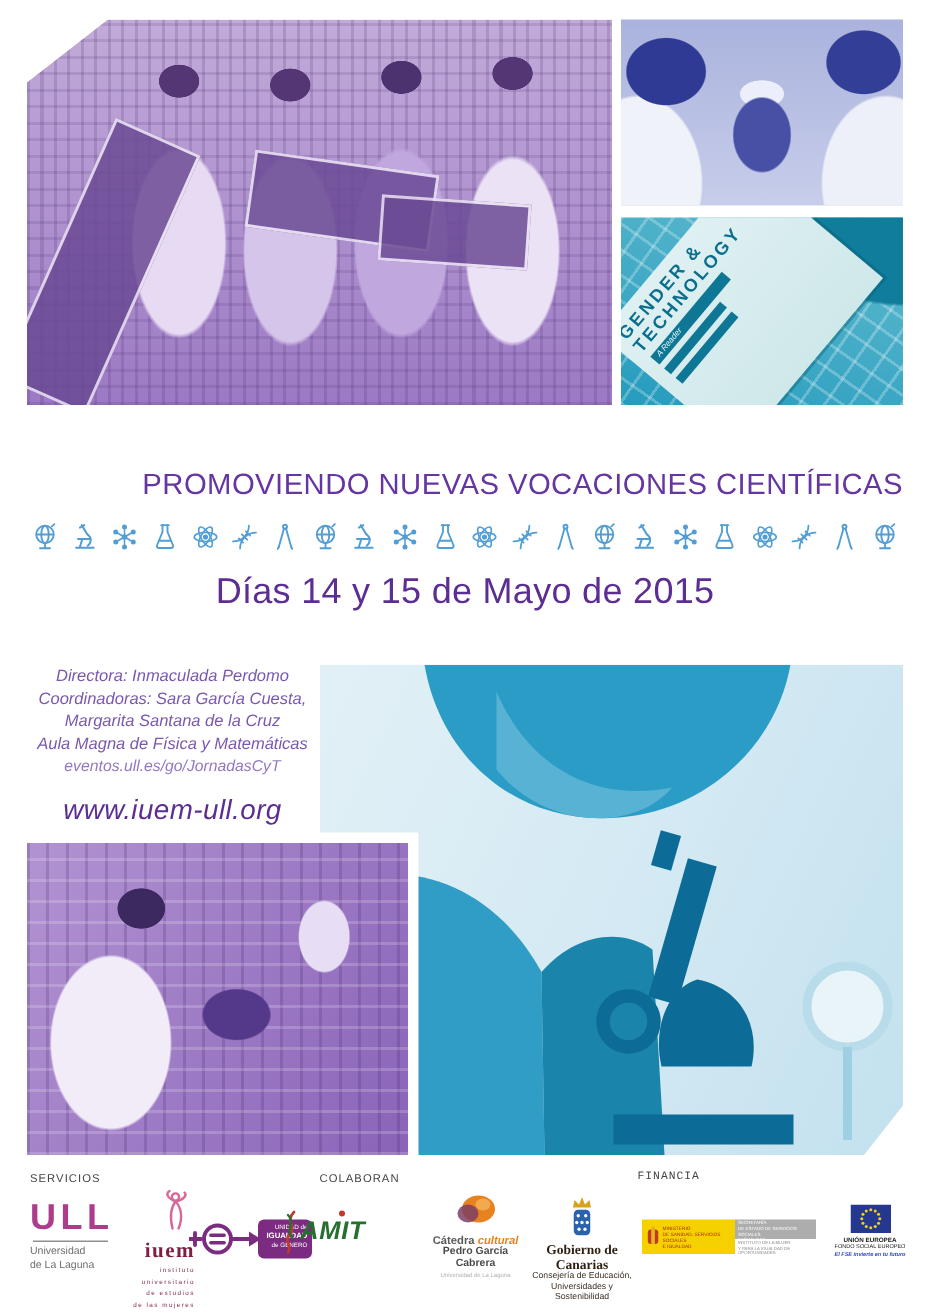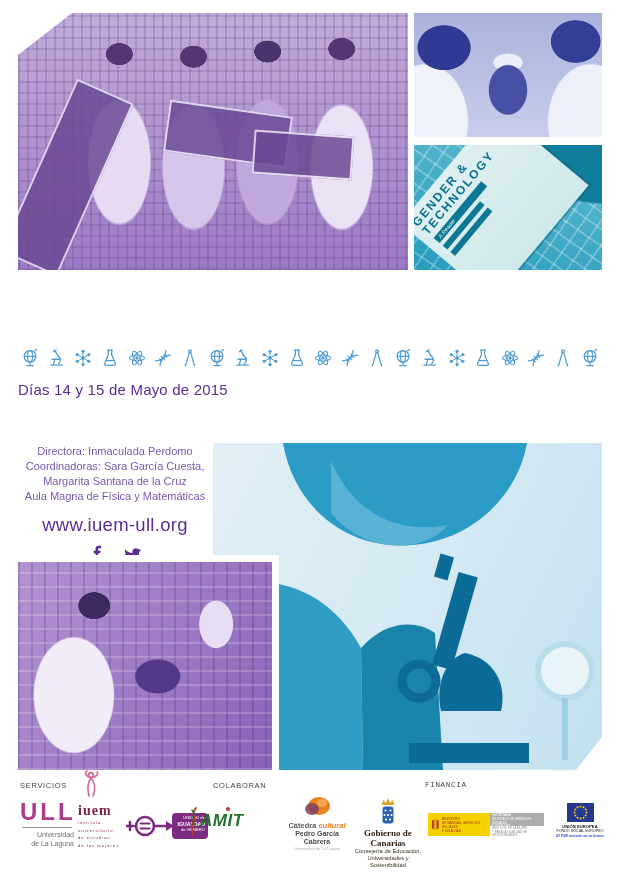--- a/index.html
+++ b/index.html
@@ -88,42 +88,42 @@
   #subtitle{
     left:18px;top:312px;width:584px;text-align:right;
     color:#6536a2;font-size:19.5px;letter-spacing:.3px;white-space:nowrap;
   }
   #icons-row{
     left:20px;top:345px;width:580px;height:26px;display:flex;
     justify-content:space-between;align-items:center;color:#519dd5;
   }
   .sci-icon{width:20px;height:20px;}
   #date-line{
-    left:18px;top:381px;width:584px;text-align:left;
-    color:#5c2d92;font-size:15px;letter-spacing:.2px;white-space:nowrap;
+    left:18px;top:381px;width:584px;text-align:center;
+    color:#5c2d92;font-size:24px;letter-spacing:.2px;white-space:nowrap;
   }
 
   
-  #info{left:20px;top:444px;width:190px;text-align:center;color:#7a58ae;}
+  #info{left:20px;top:444px;width:190px;text-align:center;color:#7a58ae;font-style:italic;}
   #info .line{font-size:11px;line-height:15px;}
   #info .line.url{font-size:10.5px;color:#9378c0;}
   #website{margin-top:10px;font-size:18.5px;color:#5c2d92;letter-spacing:.3px;}
   #social{margin-top:9px;display:flex;justify-content:center;gap:16px;color:#5c2d92;}
   #social svg{width:19px;height:19px;fill:#5c2d92;}
 
   
   .sec-label{position:absolute;top:781px;font-size:7.5px;letter-spacing:.7px;color:#444;}
   #lbl-organizan{left:20px;} #lbl-colaboran{left:213px;} #lbl-financia{left:425px;font-family:Liberation Mono, monospace;}
 
-  #logo-ull{left:20px;top:799px;width:54px;text-align:right;}
+  #logo-ull{left:20px;top:799px;width:54px;text-align:left;}
   #logo-ull .big{font-size:24px;font-weight:bold;color:#ad3c8d;letter-spacing:3px;line-height:26px;}
   #logo-ull .rule{border-top:1px solid #909090;margin:2px 2px 3px 2px;}
   #logo-ull .small{font-size:7px;color:#6e6e6e;line-height:8.5px;}
 
-  #logo-iuem{left:78px;top:770px;width:52px;text-align:left;}
+  #logo-iuem{left:78px;top:793px;width:52px;text-align:right;}
   #logo-iuem .name{font-family:"Liberation Serif",serif;font-weight:bold;font-size:14px;color:#7e1f44;line-height:14px;letter-spacing:1px;}
   #logo-iuem .tiny{font-size:4.2px;letter-spacing:1px;color:#7e1f44;line-height:5.5px;margin-top:2px;}
 
   #logo-unidad{left:126px;top:810px;height:32px;display:flex;align-items:center;}
   #logo-unidad .box{width:36px;height:26px;background:#7c2c80;border-radius:4px;
      color:#fff;text-align:right;padding:2px 3px;box-sizing:border-box;margin-left:-2px;}
   #logo-unidad .t1{font-size:4.2px;line-height:5.5px;}
   #logo-unidad .t2{font-size:5.2px;font-weight:bold;line-height:6.5px;}
 
   #logo-amit{left:188px;top:806px;display:flex;align-items:center;}
@@ -231,20 +231,21 @@
   <div class="photo" id="photo-book">
     <div class="bookcover">
       <div class="booktitle">GENDER &amp;</div>
       <div class="booktitle">TECHNOLOGY</div>
       <div class="bookbar">A Reader</div>
       <div class="bookbar small"></div>
       <div class="bookbar small"></div>
     </div>
   </div>
 
+  <div class="abs" id="subtitle">PROMOVIENDO NUEVAS VOCACIONES CIENTÍFICAS</div>
 
   <div class="abs" id="icons-row">
       <svg class="sci-icon" viewBox="0 0 24 24">
         <use href="#sym-globe"></use>
       </svg>
       <svg class="sci-icon" viewBox="0 0 24 24">
         <use href="#sym-microscope"></use>
       </svg>
       <svg class="sci-icon" viewBox="0 0 24 24">
         <use href="#sym-molecule"></use>
@@ -308,20 +309,21 @@
       </svg>
     </div>
 
   <div class="abs" id="date-line">Días 14 y 15 de Mayo de 2015</div>
 
   <div class="abs" id="info">
     <div class="line">Directora: Inmaculada Perdomo</div>
     <div class="line">Coordinadoras: Sara García Cuesta,</div>
     <div class="line">Margarita Santana de la Cruz</div>
     <div class="line">Aula Magna de Física y Matemáticas</div>
+    <div class="line url">eventos.ull.es/go/JornadasCyT</div>
     <div id="website">www.iuem-ull.org</div>
     <div id="social">
       <svg viewBox="0 0 24 24">
         <path d="M14.2 4.2h2.3V.9h-2.9c-3.1 0-4.1 2.1-4.1 4.2v2.2H7.2v3.2h2.3v9.6h3.3v-9.6h2.7l.4-3.2h-3.1V5.6c0-.9.4-1.4 1.4-1.4z"></path>
       </svg>
       <svg viewBox="0 0 24 24">
         <path d="M22.46 6c-.77.35-1.6.58-2.46.69.88-.53 1.56-1.37 1.88-2.38-.83.5-1.75.85-2.72 1.05A4.28 4.28 0 0 0 11.9 9.03c0 .34.04.67.11.99C8.28 9.84 5.1 8.13 3 5.54c-.37.63-.58 1.37-.58 2.15 0 1.49.76 2.8 1.91 3.56-.7-.02-1.37-.21-1.95-.53v.05c0 2.08 1.48 3.82 3.44 4.21a4.3 4.3 0 0 1-1.93.07 4.28 4.28 0 0 0 4 2.98A8.6 8.6 0 0 1 2.56 19.8c-.35 0-.69-.02-1.02-.06A12.13 12.13 0 0 0 8.12 21.7c7.88 0 12.19-6.53 12.19-12.19v-.56c.84-.6 1.56-1.36 2.15-2.25z"></path>
       </svg>
     </div>
   </div>

